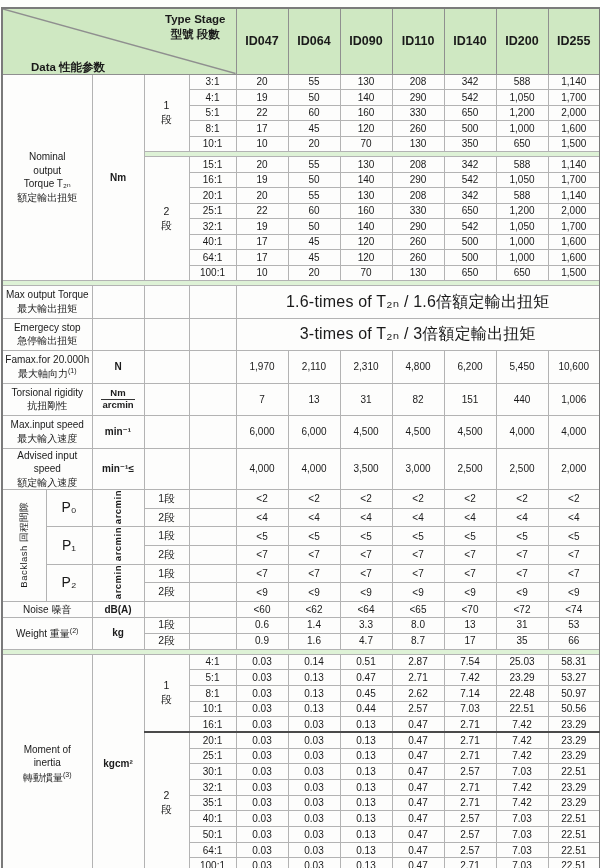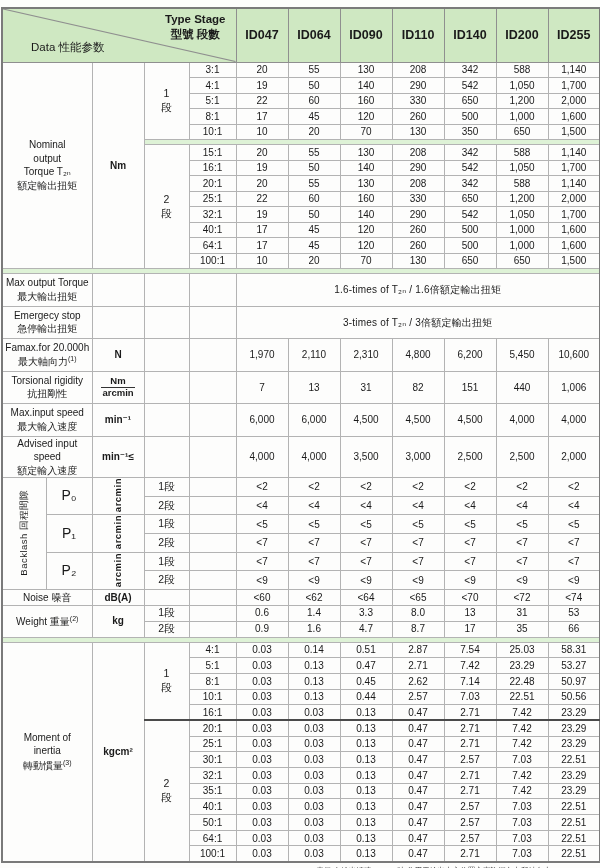--- a/index.html
+++ b/index.html
@@ -8,37 +8,37 @@
     --grid:#b3b3b3;
     --grid-dark:#8f8f8f;
     --heavy:#4a4a4a;
     --ink:#1a1a1a;
   }
   *{box-sizing:border-box;}
   body{margin:0;background:#ffffff;font-family:"Liberation Sans","DejaVu Sans",sans-serif;color:var(--ink);}
   .page{width:600px;height:868px;padding:7px 1px 0 1px;overflow:hidden;background:#fdfdfc;}
   table{border-collapse:collapse;table-layout:fixed;width:598px;border:2px solid #7a7a7a;}
   td,th{border:1px solid var(--grid);padding:0;text-align:center;vertical-align:middle;font-size:10px;line-height:1.12;overflow:hidden;}
-  thead th{background:var(--header-green);font-weight:bold;font-size:12.5px;height:54px;border-color:var(--grid-dark);}
+  thead th{background:var(--header-green);font-weight:bold;font-size:12.5px;height:66px;border-color:var(--grid-dark);}
   th.diag{position:relative;}
   .diag svg{position:absolute;left:0;top:0;width:100%;height:100%;}
   .diag .dt{position:absolute;top:3px;right:10px;font-size:11.5px;font-weight:bold;line-height:1.3;text-align:center;}
-  .diag .db{position:absolute;bottom:8px;left:28px;font-size:11.5px;font-weight:normal;}
+  .diag .db{position:absolute;bottom:0;left:28px;font-size:11.5px;font-weight:bold;}
   tr.rs{height:15.5px;}
   tr.ri{height:15.7px;}
   tr.rb{height:32.5px;}
   tr.rm{height:16px;}
   tr.rsep{height:5px;}
   td.gsep{background:var(--sep-green);border-left:1px solid var(--grid);}
   td.lab{font-size:10px;line-height:1.35;}
   td.unit{font-size:10px;font-weight:bold;}
   td.stg{font-size:10.5px;line-height:1.3;}
   td.ratio{font-size:10px;}
   td.val{font-size:10px;}
-  td.wide{font-size:10px;letter-spacing:.2px;}
+  td.wide{font-size:16px;letter-spacing:.2px;}
   td.vlab{font-size:10px;}
   td.plab{font-size:14px;}
   sup{font-size:7px;}
   .vtext{writing-mode:vertical-rl;text-orientation:sideways;transform:rotate(180deg);display:inline-block;white-space:nowrap;font-size:9.5px;letter-spacing:.5px;}
   .fr{display:inline-block;font-size:9.5px;line-height:1.1;}
   .frn{display:block;border-bottom:1px solid #333;padding:0 3px;}
   .frd{display:block;padding:0 1px;}
   td.heavy{border-top:2px solid var(--heavy);}
   .foot{display:flex;width:598px;padding:3px 2px 0 2px;font-size:7.6px;line-height:1.32;color:#2d2d2d;}
   .fen{width:296px;}

